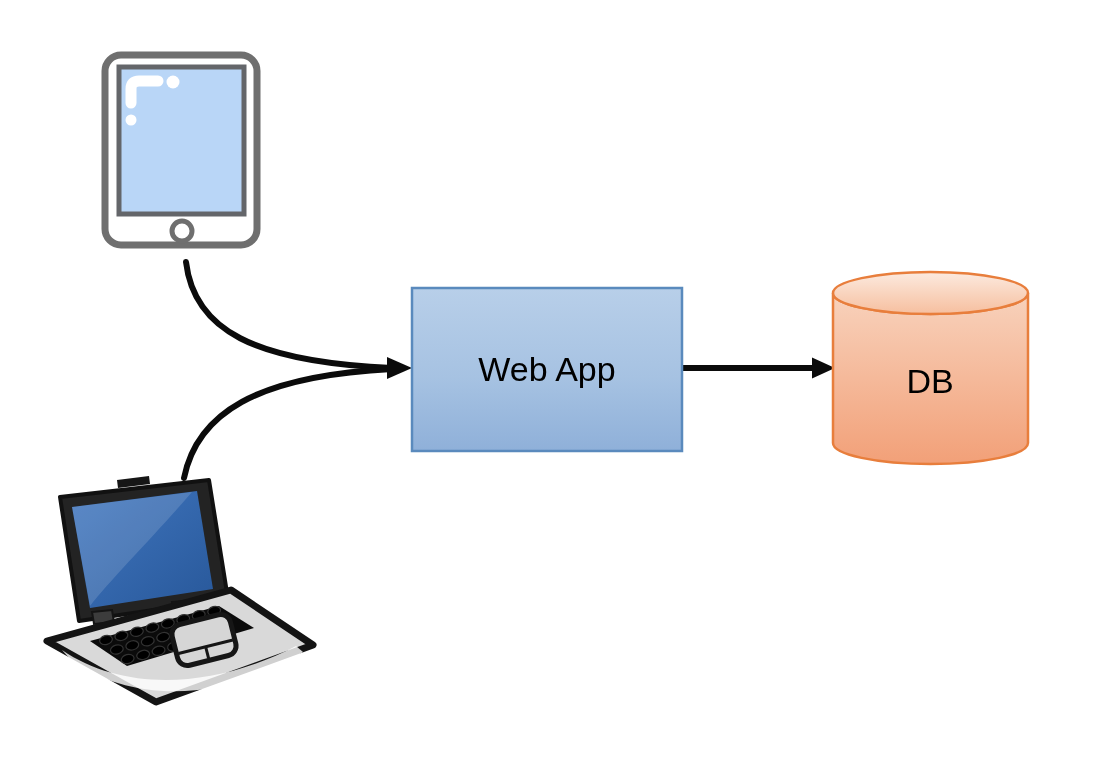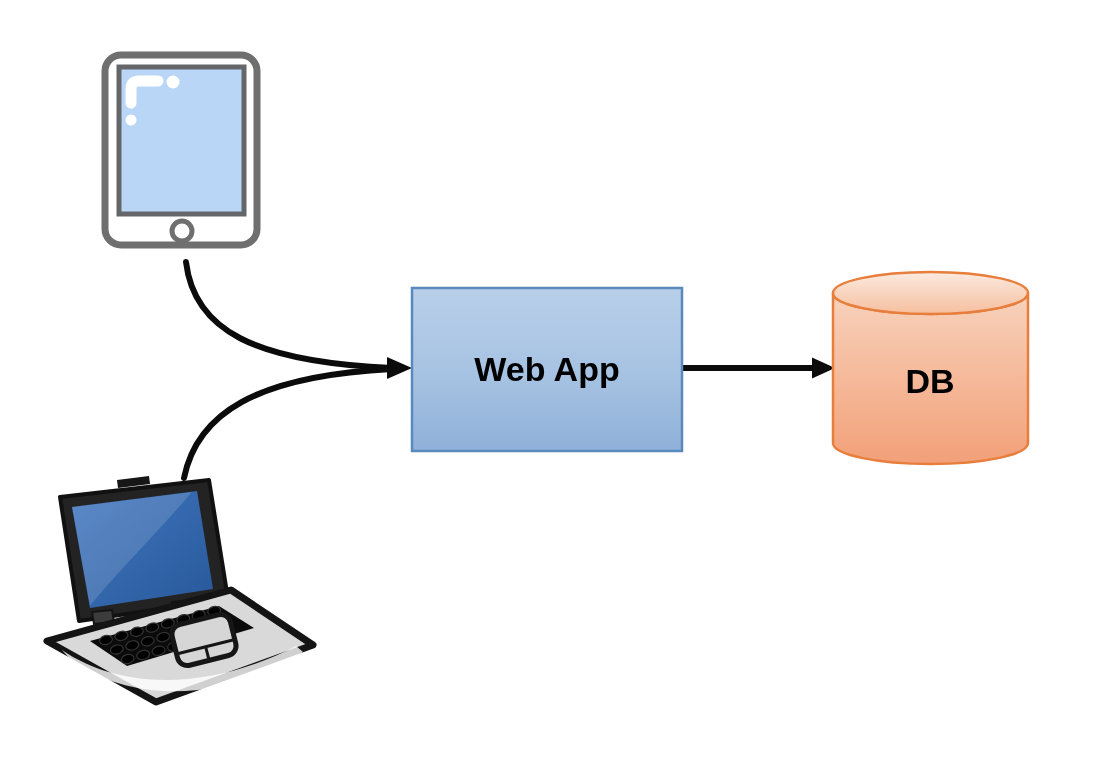--- a/index.html
+++ b/index.html
@@ -7,21 +7,20 @@
     padding: 0;
     background: #ffffff;
     font-family: "Liberation Sans", sans-serif;
   }
   .canvas {
     position: relative;
     width: 1094px;
     height: 784px;
     background: #ffffff;
     overflow: hidden;
-    font-weight: bold;
   }
   .diagram-svg {
     position: absolute;
     left: 0;
     top: 0;
     display: block;
   }
   .node-label {
     font-family: "Liberation Sans", sans-serif;
     font-size: 34px;

